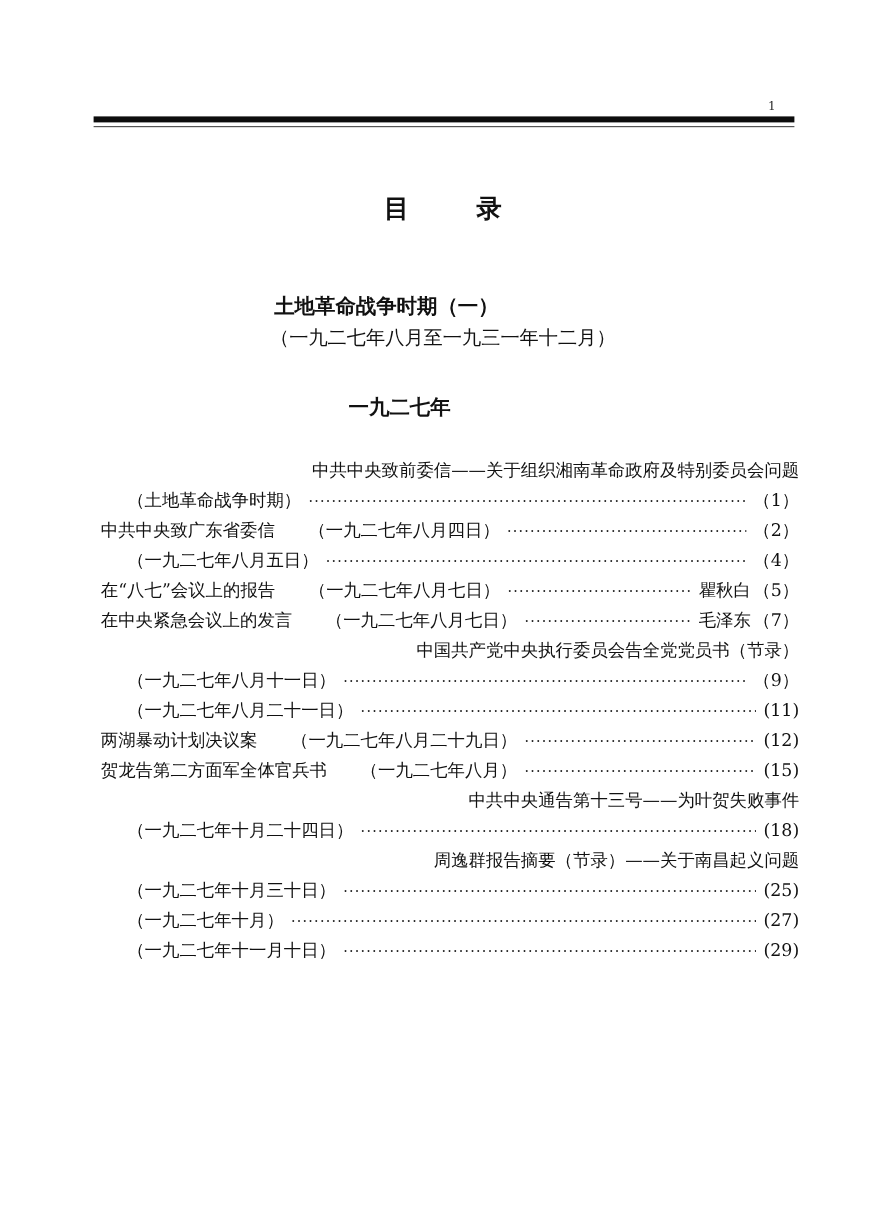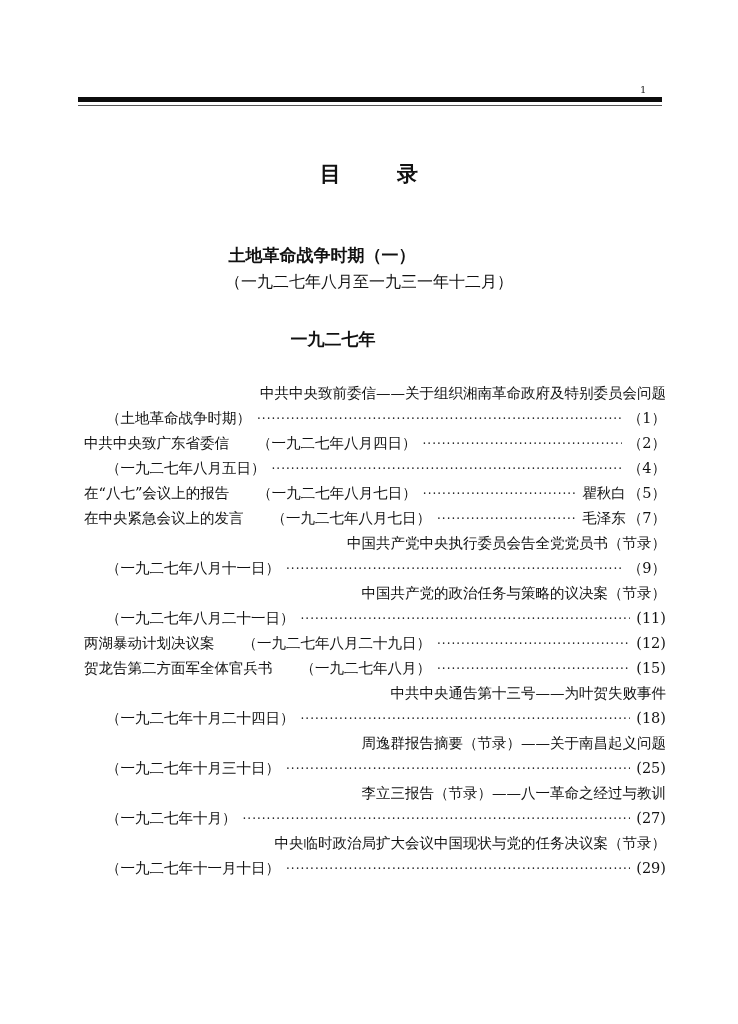--- a/index.html
+++ b/index.html
@@ -112,23 +112,20 @@
 
   <div class="line">
       <span class="t">中国共产党中央执行委员会告全党党员书（节录）</span>
     </div>
   <div class="line indent">
       <span class="t">（一九二七年八月十一日）</span>
       <span class="dots">·······································································································</span>
       <span class="pg">（9）</span>
     </div>
 
-  <div class="line">
-      <span class="t">中国共产党的政治任务与策略的议决案（节录）</span>
-    </div>
   <div class="line indent">
       <span class="t">（一九二七年八月二十一日）</span>
       <span class="dots">·······································································································</span>
       <span class="pg">(11)</span>
     </div>
 
   <div class="line">
       <span class="t">两湖暴动计划决议案</span>
       <span class="gap"></span>
       <span class="t">（一九二七年八月二十九日）</span>
@@ -155,30 +152,24 @@
 
   <div class="line">
       <span class="t">周逸群报告摘要（节录）——关于南昌起义问题</span>
     </div>
   <div class="line indent">
       <span class="t">（一九二七年十月三十日）</span>
       <span class="dots">·······································································································</span>
       <span class="pg">(25)</span>
     </div>
 
-  <div class="line">
-      <span class="t">李立三报告（节录）——八一革命之经过与教训</span>
-    </div>
   <div class="line indent">
       <span class="t">（一九二七年十月）</span>
       <span class="dots">·······································································································</span>
       <span class="pg">(27)</span>
     </div>
 
-  <div class="line">
-      <span class="t">中央临时政治局扩大会议中国现状与党的任务决议案（节录）</span>
-    </div>
   <div class="line indent">
       <span class="t">（一九二七年十一月十日）</span>
       <span class="dots">·······································································································</span>
       <span class="pg">(29)</span>
     </div>
 </div>
 
 </body></html>

